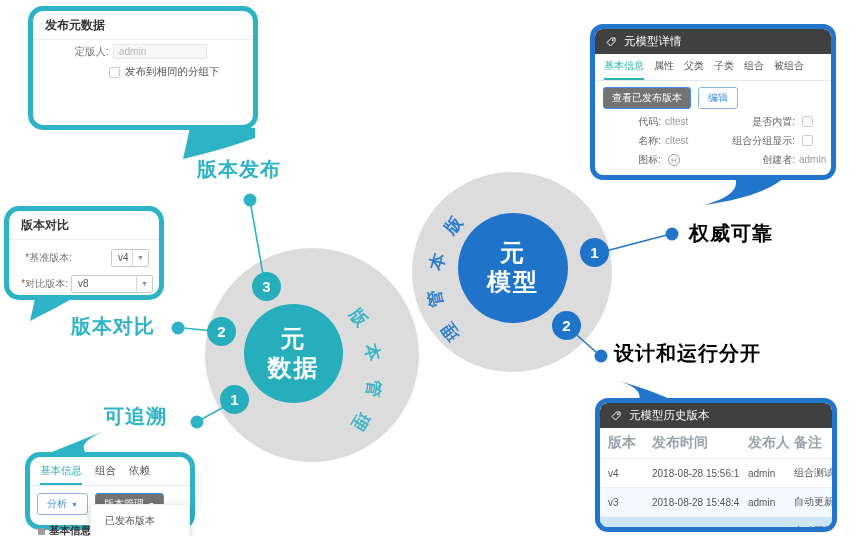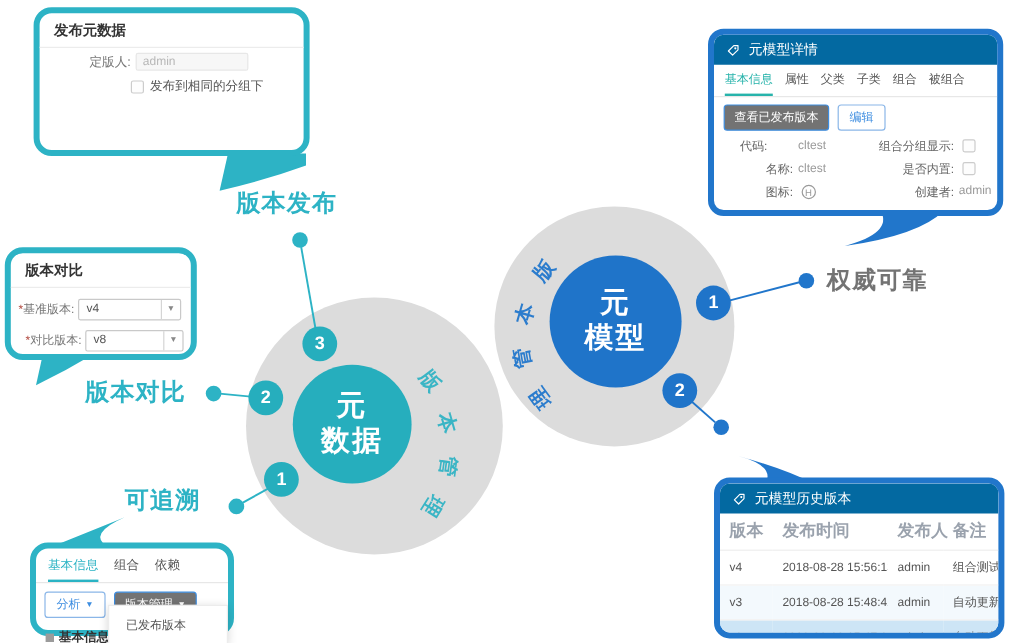--- a/index.html
+++ b/index.html
@@ -17,21 +17,21 @@
            font-size:15px; font-weight:bold; display:flex; align-items:center; justify-content:center; }
   .teal-bg { background:#26aebd; }
   .blue-bg { background:#1f74c9; }
   .arc-ch { position:absolute; z-index:1; font-size:17px; font-weight:bold; transform-origin:center; }
   .arc-teal { color:#3ab5c5; }
   .arc-blue { color:#2b7ccd; }
 
   
   .callout { position:absolute; z-index:2; font-size:20px; font-weight:bold; letter-spacing:1px; white-space:nowrap; }
   .c-teal { color:#2db3c5; }
-  .c-blue { color:#737373; }
+  .c-blue { color:#000000; }
 
   
   #overlay { position:absolute; left:0; top:0; z-index:1; }
 
   
   .panel { position:absolute; background:#fff; z-index:3; }
   .p-teal { border:5px solid #2db3c5; border-radius:15px; }
   .p-blue { border:5px solid #2176cb; border-radius:13px; }
 
   .p-title { font-size:12px; font-weight:bold; color:#333; padding:6px 12px 5px; border-bottom:1px solid #ececec; }
@@ -57,21 +57,21 @@
   .btn-blue { display:inline-flex; align-items:center; gap:4px; background:#737373; color:#fff; font-size:10px;
               border:1px solid #3d8de0; border-radius:3px; padding:3px 8px; white-space:nowrap; }
   .btn-ghost { display:inline-flex; align-items:center; gap:4px; background:#fff; color:#3d8de0; font-size:10px;
                border:1px solid #8ab6e8; border-radius:3px; padding:3px 9px; white-space:nowrap; }
   .caret-s { font-size:7px; line-height:7px; }
 
   .menu { position:absolute; left:60px; top:47px; width:100px; background:#fff; border:1px solid #ececec;
           box-shadow:0 2px 8px rgba(0,0,0,.18); padding:5px 0; z-index:5; }
   .menu-item { font-size:10px; color:#555; padding:4px 14px; white-space:nowrap; }
 
-  .navy-head { background:#0369a1; height:25px; display:flex; align-items:center; gap:7px; padding:0 10px;
+  .navy-head { background:#404040; height:25px; display:flex; align-items:center; gap:7px; padding:0 10px;
                border-radius:7px 7px 0 0; color:#fff; font-size:11.5px; }
 
   .fgrid { display:flex; margin-top:3px; }
   .fcol { display:flex; flex-direction:column; }
   .fitem { display:flex; align-items:center; height:19px; }
   .fitem .lab { font-size:10px; color:#666; text-align:right; white-space:nowrap; }
   .fitem .val { font-size:10px; color:#9a9a9a; padding-left:4px; white-space:nowrap; }
   .icircle { display:inline-block; width:12px; height:12px; border:1px solid #9a9a9a; border-radius:50%;
              font-size:8px; line-height:11px; text-align:center; color:#9a9a9a; }
 
@@ -131,36 +131,37 @@
     <circle cx="178" cy="328" r="6.5" fill="#2db3c5"></circle>
     <circle cx="197" cy="422" r="6.5" fill="#2db3c5"></circle>
     <circle cx="672" cy="234" r="6.5" fill="#2176cb"></circle>
     <circle cx="601" cy="356" r="6.5" fill="#2176cb"></circle>
   </svg>
 
   <div class="callout c-teal" style="left:197px;top:156px;">版本发布</div>
   <div class="callout c-teal" style="left:71px;top:313px;">版本对比</div>
   <div class="callout c-teal" style="left:104px;top:403px;">可追溯</div>
   <div class="callout c-blue" style="left:689px;top:220px;">权威可靠</div>
+  <div class="callout c-blue" style="left:614px;top:340px;">设计和运行分开</div>
 
   <div class="panel p-teal" style="left:28px;top:6px;width:230px;height:124px;">
     <div class="p-title">发布元数据</div>
     <div class="frow">
       <span class="flabel">定版人:</span>
       <div class="finput">admin</div>
     </div>
     <div class="cbrow">
       <span class="cbx"></span>
       <span>发布到相同的分组下</span>
     </div>
   </div>
 
   <div class="panel p-teal" style="left:4px;top:206px;width:160px;height:94px;">
     <div class="p-title">版本对比</div>
-    <div class="frow" style="margin:9px 0 0;">
+    <div class="frow" style="margin:9px 10px 0;gap:36px;">
       <span class="flabel" style="flex:0 0 56px;padding-right:3px;font-size:10px;"><span class="req">*</span><span>基准版本:</span></span>
       <div class="sel">
         <span>v4</span>
         <span class="caret">▼</span>
       </div>
     </div>
     <div class="frow" style="margin:8px 6px 0;">
       <span class="flabel" style="flex:0 0 56px;padding-right:3px;font-size:10px;"><span class="req">*</span><span>对比版本:</span></span>
       <div class="sel">
         <span>v8</span>
@@ -210,41 +211,41 @@
       <span class="tab" style="font-size:10px;">组合</span>
       <span class="tab" style="font-size:10px;">被组合</span>
     </div>
     <div style="display:flex;margin:6px 0 0 8px;">
       <span class="btn-blue">查看已发布版本</span>
       <span class="btn-ghost" style="margin-left:7px;">编辑</span>
     </div>
     <div class="fgrid">
       <div class="fcol" style="flex:0 0 118px;">
         <div class="fitem">
-          <span class="lab" style="flex:0 0 66px;text-align:center;">代码:</span>
+          <span class="lab" style="flex:0 0 66px;">代码:</span>
           <span class="val">cltest</span>
         </div>
         <div class="fitem">
           <span class="lab" style="flex:0 0 66px;">名称:</span>
           <span class="val">cltest</span>
         </div>
         <div class="fitem">
           <span class="lab" style="flex:0 0 66px;">图标:</span>
           <span class="val">&nbsp;</span>
           <span class="icircle">H</span>
         </div>
       </div>
       <div class="fcol" style="flex:1;">
         <div class="fitem">
-          <span class="lab" style="flex:0 0 82px;">组合分组显示:</span>
+          <span class="lab" style="flex:0 0 82px;">是否内置:</span>
           <span class="val">&nbsp;</span>
           <span class="cbx"></span>
         </div>
         <div class="fitem">
-          <span class="lab" style="flex:0 0 82px;">是否内置:</span>
+          <span class="lab" style="flex:0 0 82px;">组合分组显示:</span>
           <span class="val">&nbsp;</span>
           <span class="cbx"></span>
         </div>
         <div class="fitem">
           <span class="lab" style="flex:0 0 82px;">创建者:</span>
           <span class="val">admin</span>
         </div>
       </div>
     </div>
   </div>

